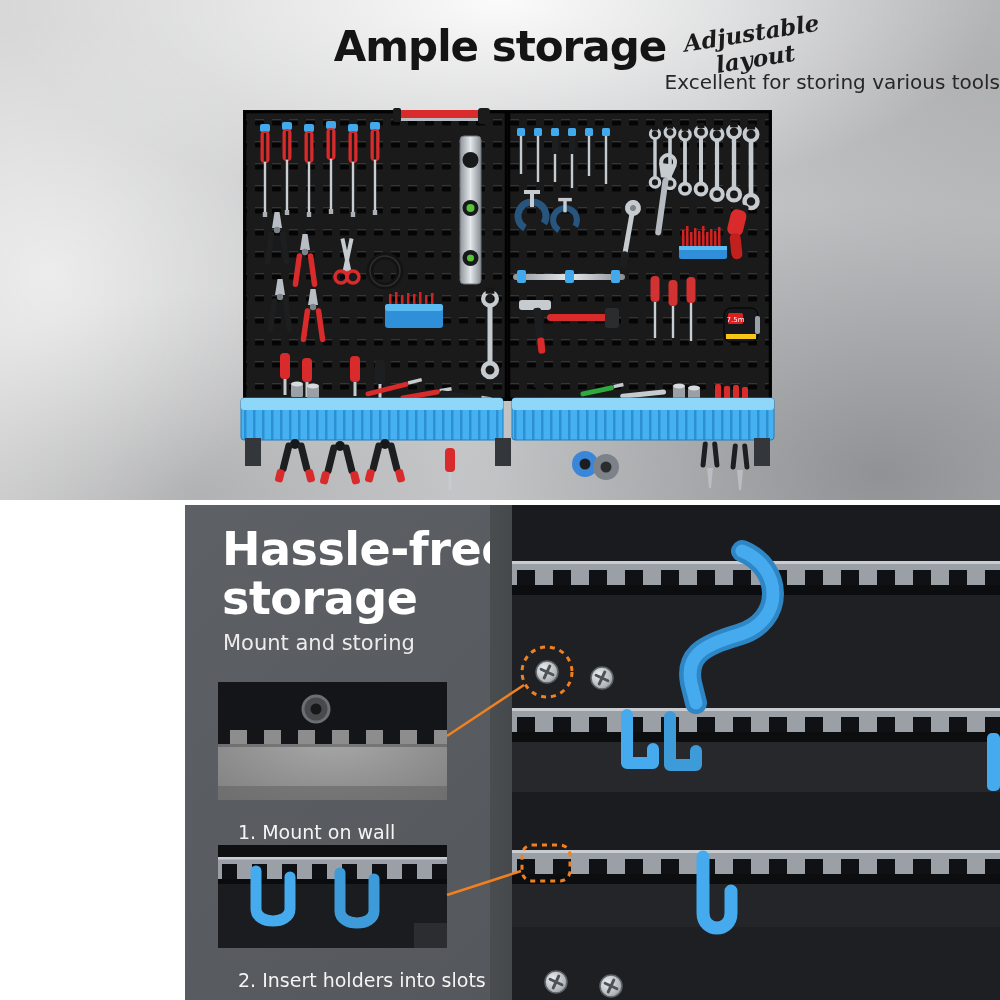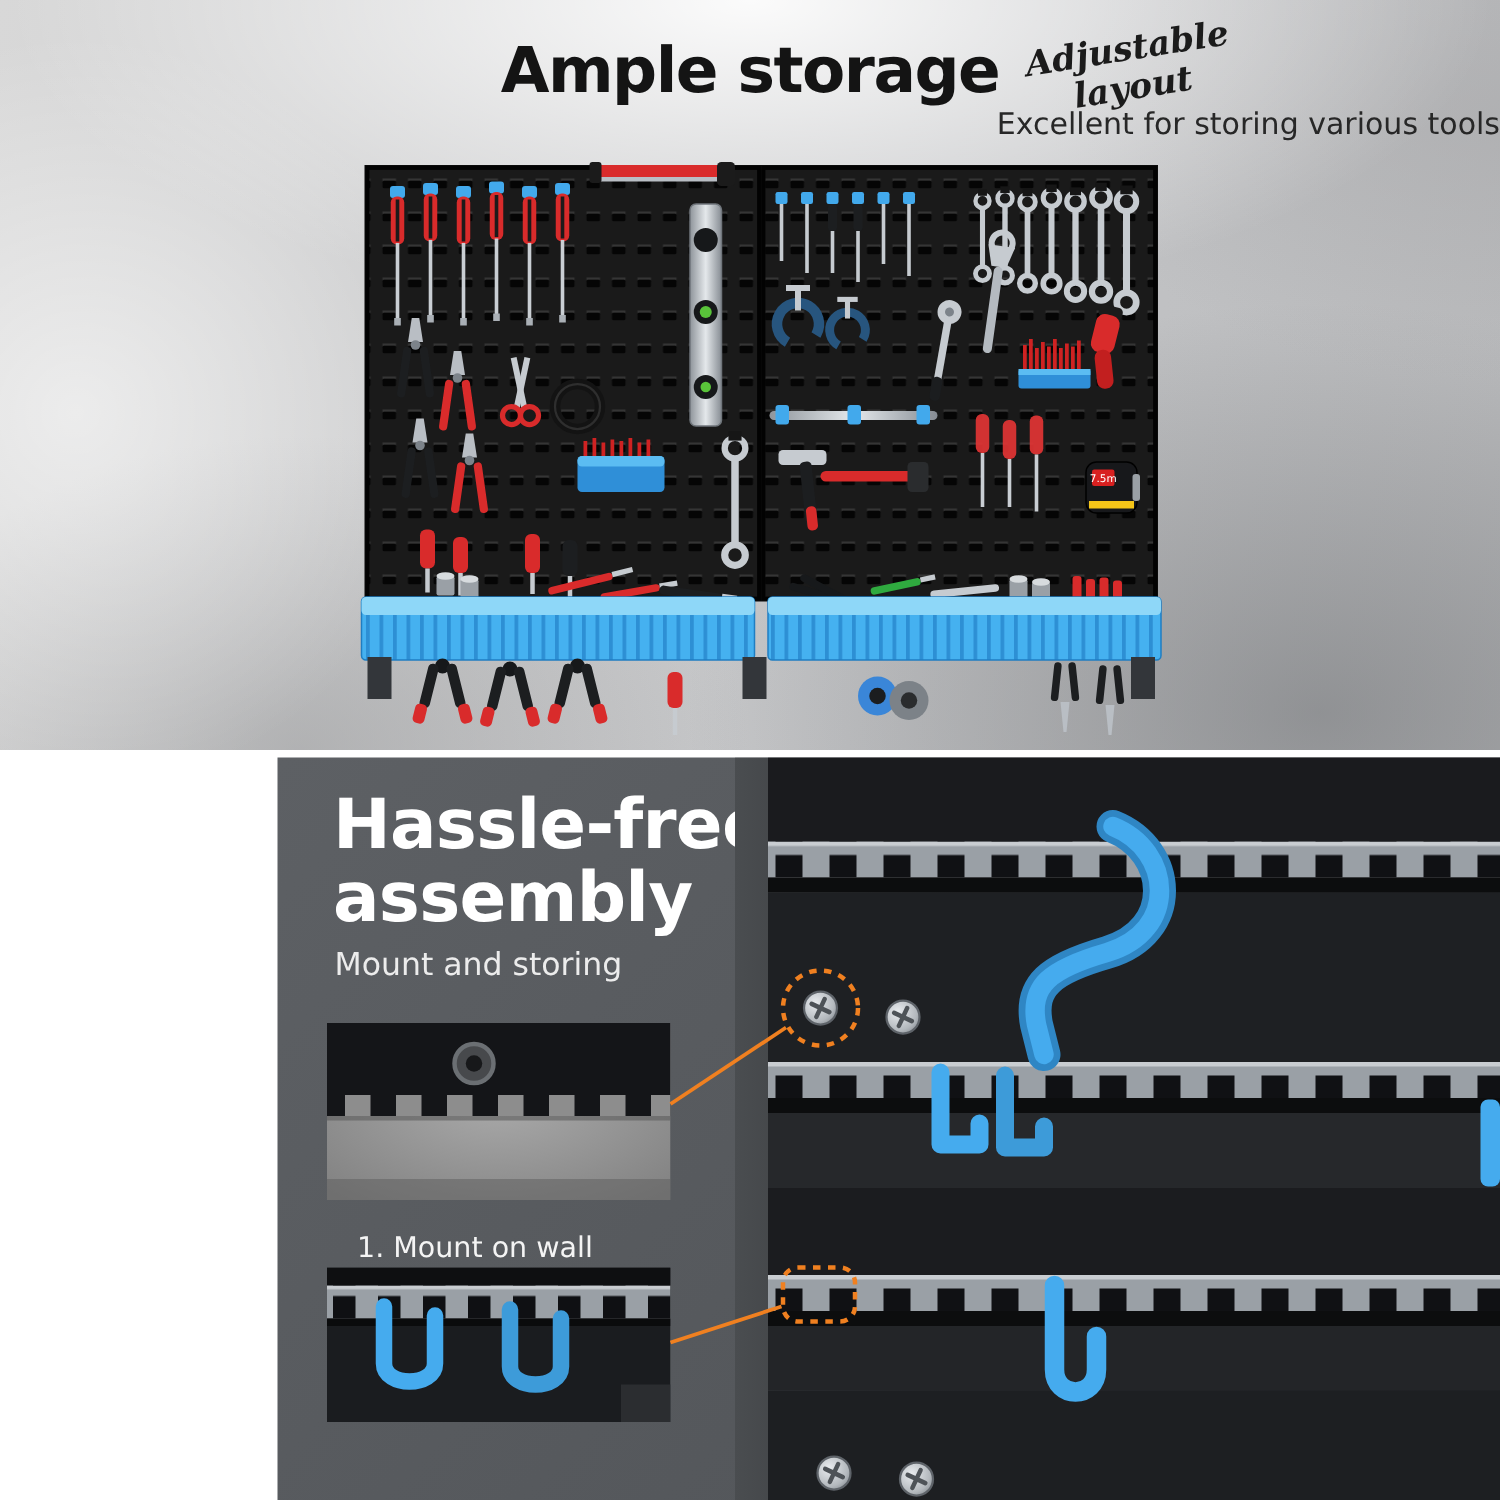--- a/index.html
+++ b/index.html
@@ -420,21 +420,21 @@
         </g>
       </g>
     </svg>
   </section>
 
   <section class="bottom-section">
     <div class="dark-panel">
 
       <div class="heading">
         <div>Hassle-free</div>
-        <div>assembly</div>
+        <div>storage</div>
       </div>
       <p class="subheading">Mount and storing</p>
 
       <svg class="inset inset-1" viewBox="0 0 229 118" preserveAspectRatio="none">
         <rect width="229" height="118" fill="url(#in1bg)"></rect>
         <rect width="229" height="62" fill="#141518"></rect>
         <g fill="#8d8d8d">
           <rect x="12" y="48" width="17" height="14"></rect>
             <rect x="46" y="48" width="17" height="14"></rect>
           <rect x="80" y="48" width="17" height="14"></rect>
@@ -458,20 +458,21 @@
         <g transform="translate(0,12)">
           <rect width="229" height="22" fill="url(#railslots2)"></rect>
         </g>
         <rect y="34" width="229" height="5" fill="#0a0b0c"></rect>
         <g>
           <path d="M 38,26 L 38,64 C 38,80 72,80 72,64 L 72,32" fill="none" stroke="#45abee" stroke-width="11" stroke-linecap="round"></path>
           <path d="M 122,28 L 122,66 C 122,82 156,82 156,66 L 156,34" fill="none" stroke="#3d9bd9" stroke-width="11" stroke-linecap="round"></path>
         </g>
         <rect x="196" y="78" width="33" height="25" fill="#2b2d30"></rect>
       </svg>
+      <p class="caption cap2">2. Insert holders into slots</p>
 
       <svg class="closeup" viewBox="0 0 510 495" preserveAspectRatio="none">
         <rect width="510" height="495" fill="url(#cuBg)"></rect>
         <g>
           <rect x="22" width="488" height="58" fill="#1a1b1e"></rect>
           <g transform="translate(22,56)">
               <rect width="488" height="24" fill="url(#railslots)"></rect>
             </g>
           <rect x="22" y="80" width="488" height="10" fill="#0c0d0e"></rect>
           <rect x="22" y="90" width="488" height="115" fill="#1e2023"></rect>

